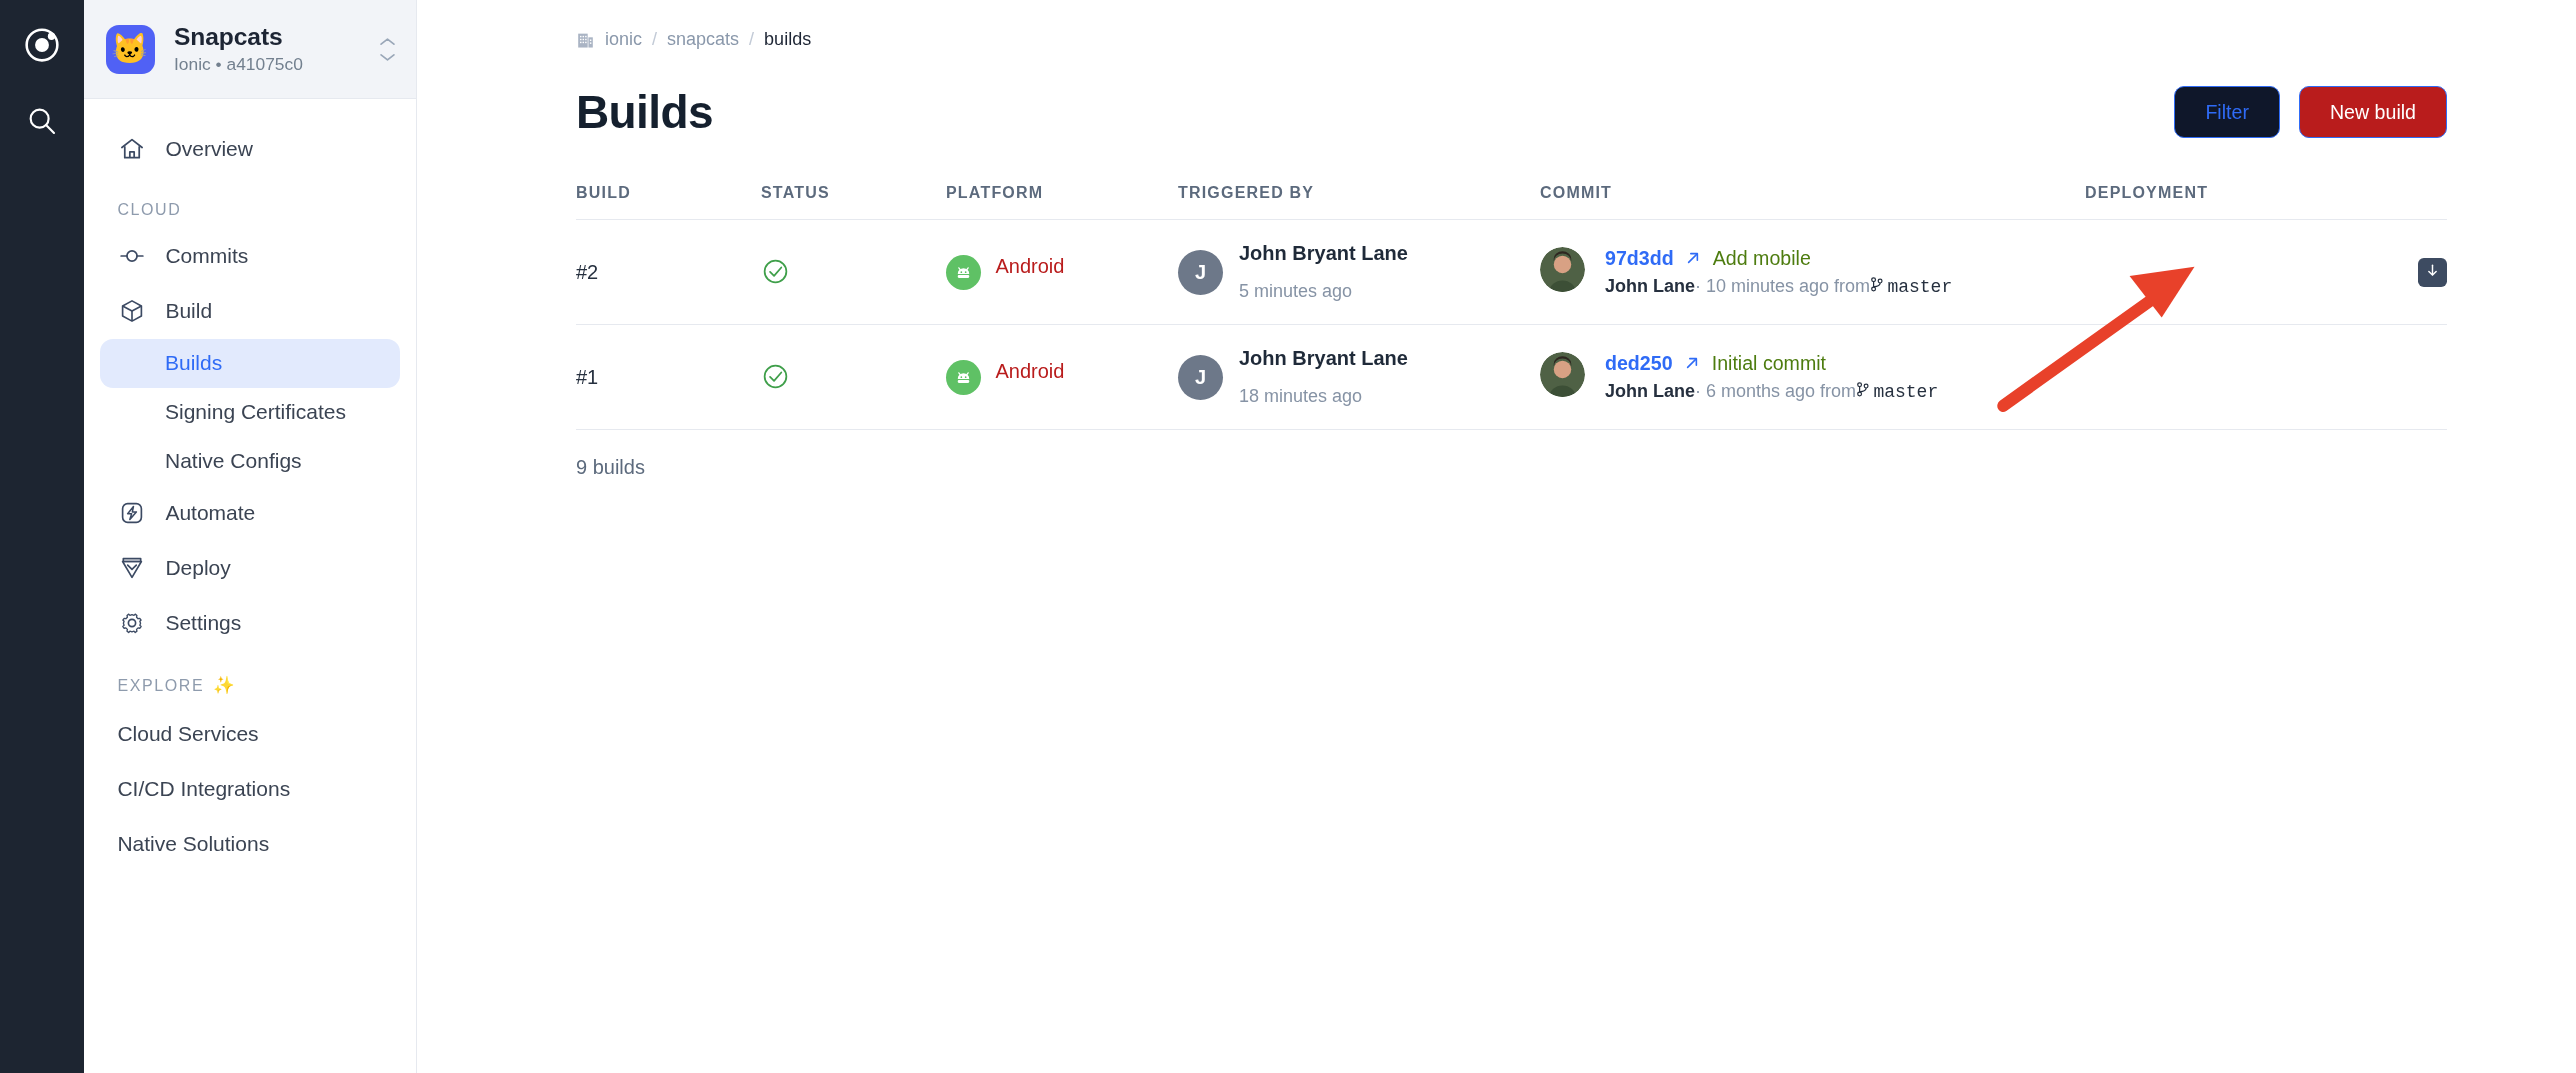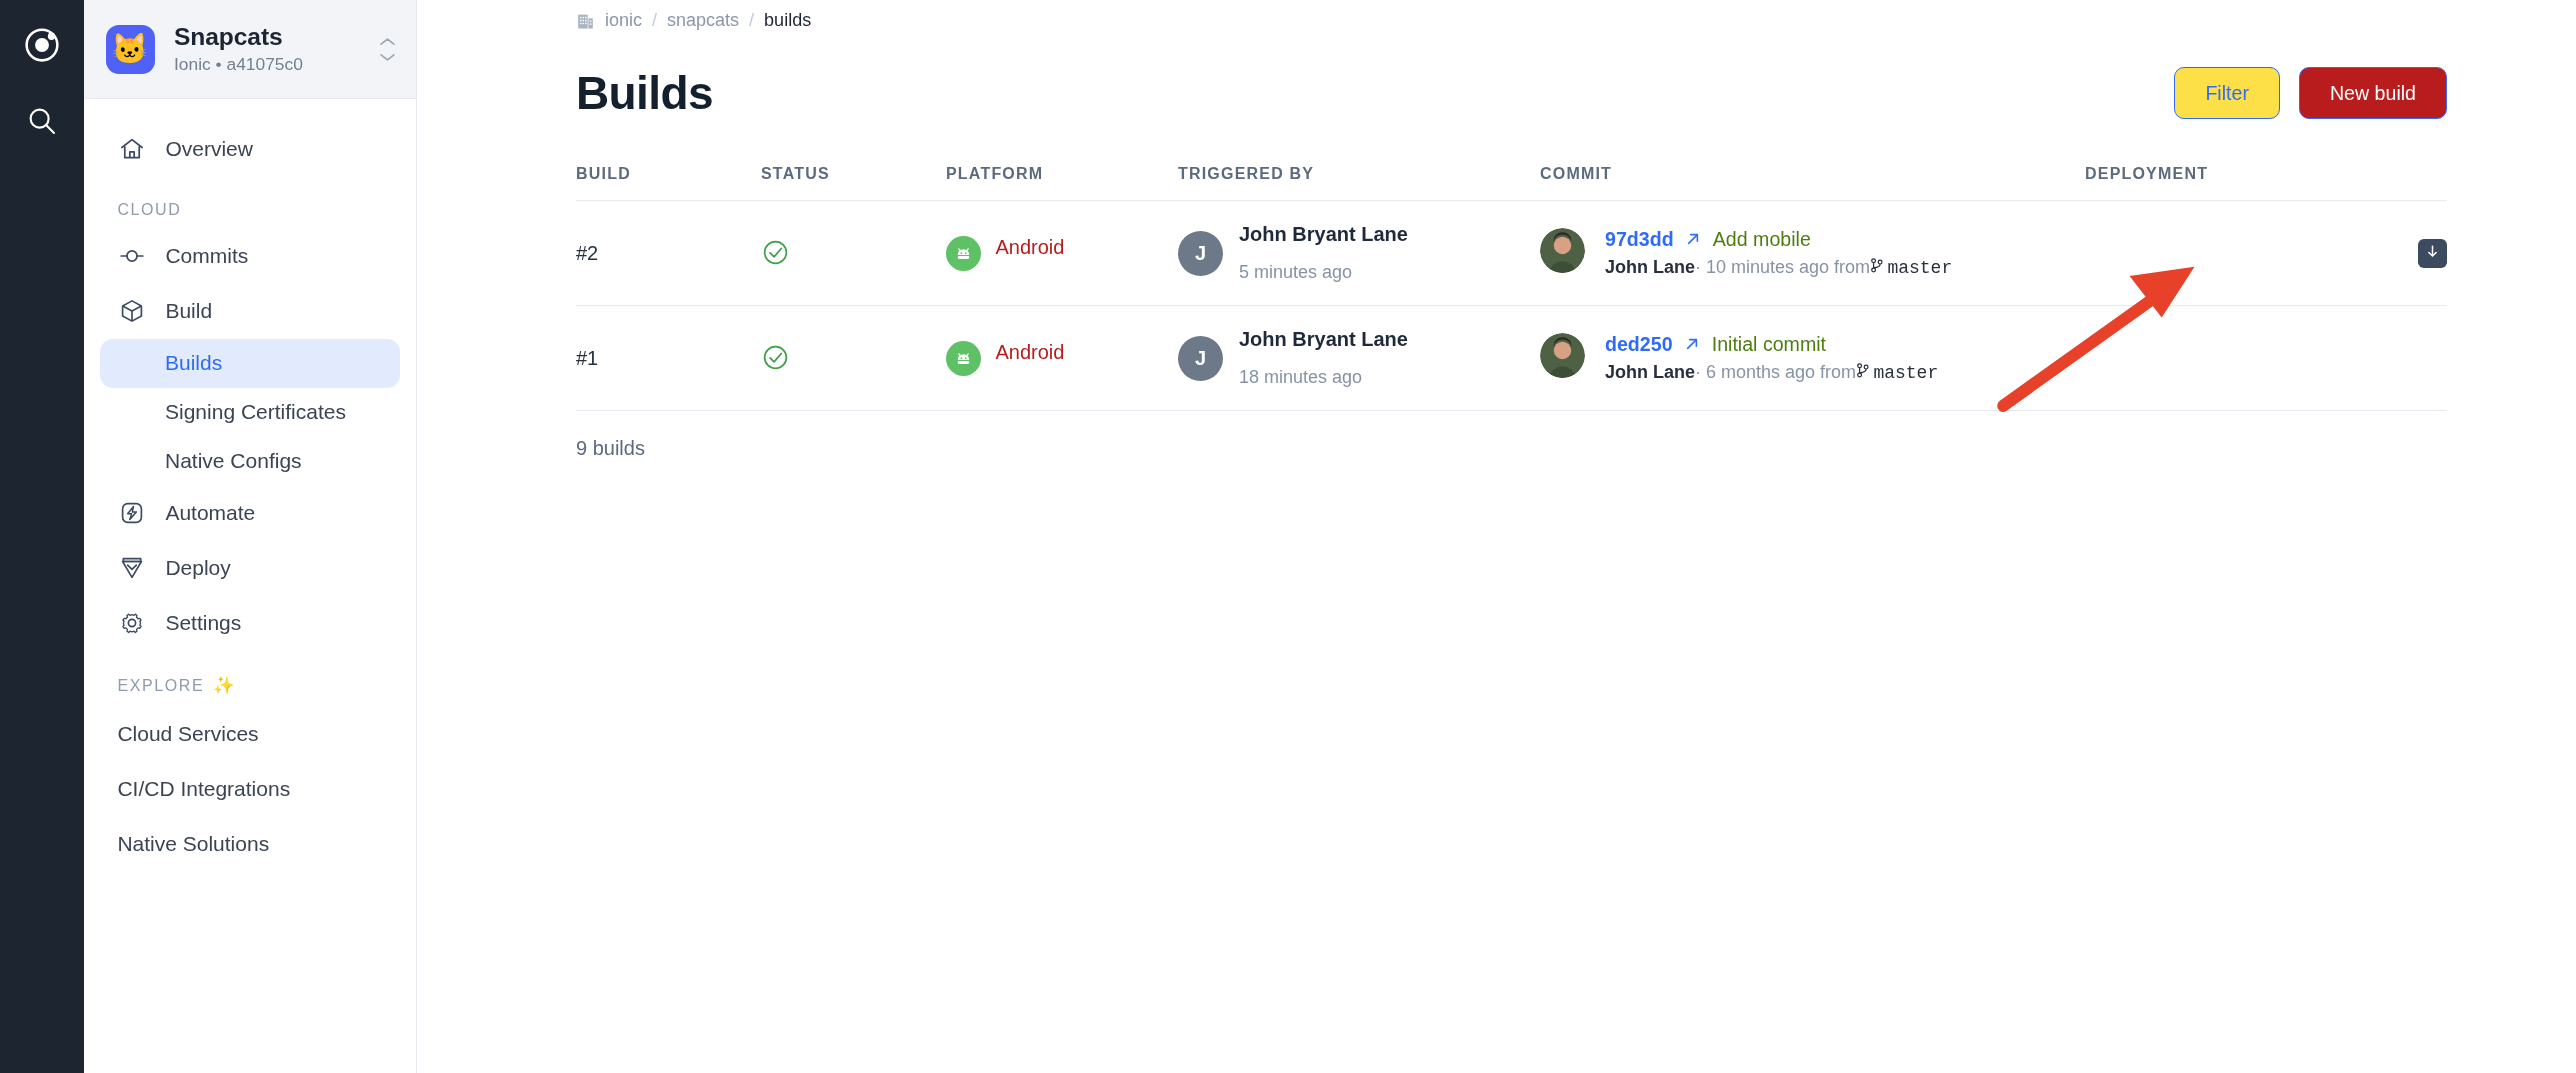--- a/index.html
+++ b/index.html
@@ -61,35 +61,35 @@
     font-size: 21px; color: #3b4453; cursor: pointer;
   }
   .nav-sub.active { background: #e2eafd; color: #2f6bf6; }
   .nav-plain {
     display: flex; align-items: center; height: 55px;
     padding: 0 17.4px; border-radius: 10px;
     font-size: 21px; color: #3b4453; cursor: pointer;
   }
 
   
-  .main { flex: 1; height: 100%; background: #ffffff; padding: 4px 129px 0 159px; overflow: hidden; position: relative; }
+  .main { flex: 1; height: 100%; background: #ffffff; padding: 23px 129px 0 159px; overflow: hidden; position: relative; }
   .crumb { display: flex; align-items: center; gap: 10px; font-size: 18px; height: 32px; }
   .crumb-ic { display: flex; align-items: center; }
   .crumb a { color: #8a98ab; text-decoration: none; cursor: pointer; }
   .crumb .sep { color: #c2cad6; }
   .crumb .cur { color: #1d2534; }
 
   .page-head { display: flex; align-items: center; justify-content: space-between; margin-top: 30px; }
   .page-title { font-size: 46px; font-weight: 700; color: #15202e; letter-spacing: -0.6px; }
   .actions { display: flex; align-items: center; gap: 19px; }
   .btn {
     height: 52px; border-radius: 10px; font-size: 19.6px; font-weight: 500;
     display: flex; align-items: center; justify-content: center; cursor: pointer;
   }
-  .btn-outline { padding: 0 30px; border: 1.4px solid #2f6bf6; color: #2f6bf6; background: #fde047; }
+  .btn-outline { padding: 0 30px; border: 1.4px solid #2f6bf6; color: #2f6bf6; background: #0f172a; }
   .btn-primary { padding: 0 30px; background: #b91c1c; color: #fff; border: 1.4px solid #2f6bf6; }
 
   
   table.builds { width: 100%; border-collapse: collapse; margin-top: 45px; table-layout: fixed; }
   table.builds th {
     text-align: left; font-size: 16px; letter-spacing: 1.2px; font-weight: 600;
     color: #5c6a7d; padding: 0 0 17.4px 0; border-bottom: 0.7px solid #e6e9ef;
   }
   table.builds td { padding: 22px 0; border-bottom: 0.7px solid #e6e9ef; vertical-align: middle; }
   .col-build { width: 185px; }

